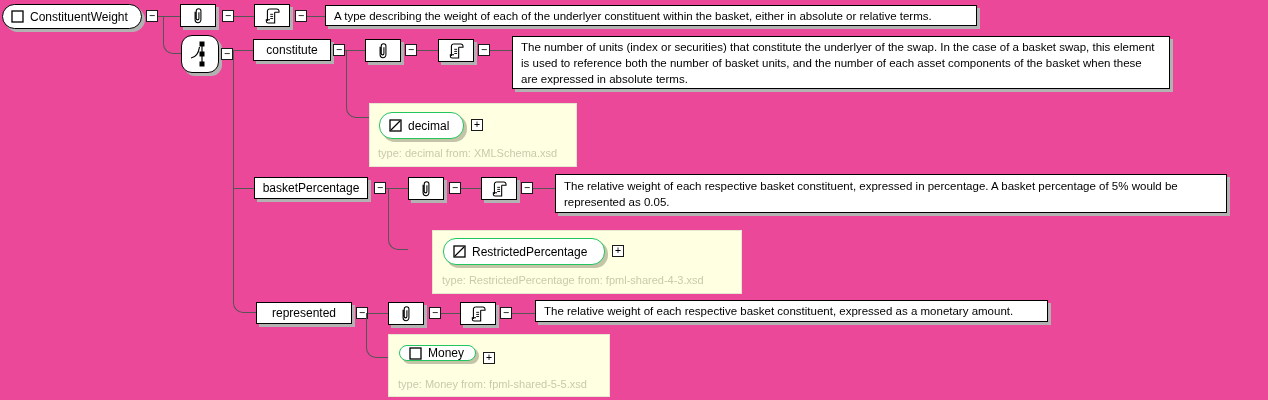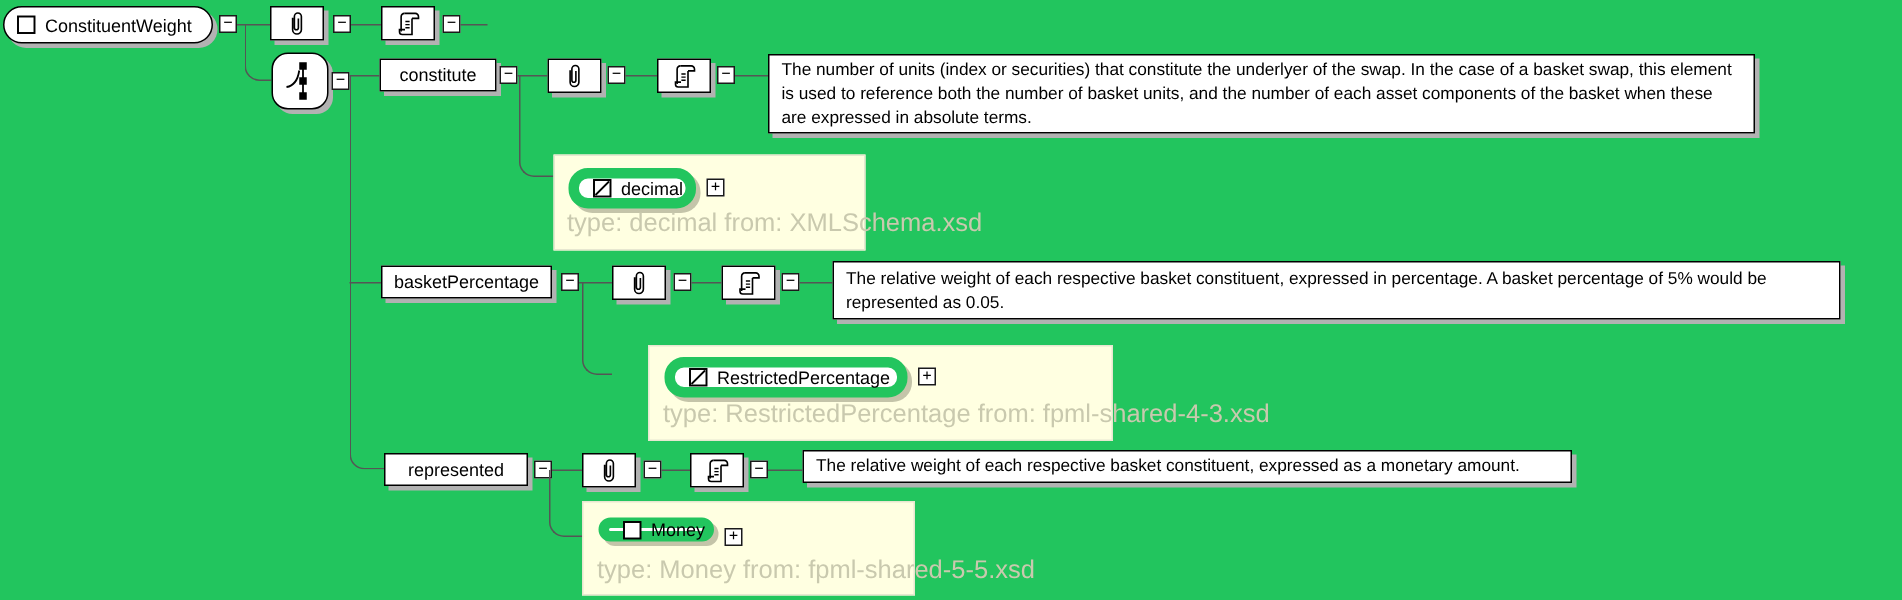--- a/index.html
+++ b/index.html
@@ -1,39 +1,39 @@
 <!DOCTYPE html>
 <html><head>
 <meta charset="utf-8">
 <style>
   html,body{margin:0;padding:0;background:#fff;}
   #canvas{
-    position:relative;width:1268px;height:400px;background:#22c55e;
+    position:relative;width:1268px;height:400px;background:#ec4899;
     font-family:"Liberation Sans", sans-serif;color:#000;overflow:hidden;
   }
   .hline{position:absolute;height:0;border-top:1px solid #555;}
   .lcorner{position:absolute;border-left:1px solid #555;border-bottom:1px solid #555;
     border-bottom-left-radius:10px;box-sizing:border-box;}
   .nodebox{position:absolute;background:#fff;border:1px solid #000;
     box-shadow:3px 3px 0 #b2b2b2;box-sizing:border-box;
     display:flex;align-items:center;justify-content:center;font-size:12px;white-space:nowrap;}
   .octagon{border-radius:13px;justify-content:flex-start;padding:0 8px;gap:6px;}
   .seqbox{border-radius:11px;}
   .exp{position:absolute;width:12px;height:12px;background:#fff;border:1px solid #1a1a1a;
     box-sizing:border-box;font-family:"DejaVu Sans Mono",monospace;font-size:10px;
     line-height:9px;text-align:center;cursor:pointer;}
   .docbox{position:absolute;background:#fff;border:1px solid #000;
     box-shadow:3px 3px 0 #b2b2b2;box-sizing:border-box;font-size:11.5px;line-height:16px;
     padding:2px 8px;display:flex;align-items:center;}
   .docbox.single{white-space:nowrap;}
   .typebg{position:absolute;background:#ffffe1;border:1px solid #e7e7d0;box-sizing:border-box;}
-  .typebox{position:absolute;background:#fff;border:7px solid #22c55e;border-radius:13px;
+  .typebox{position:absolute;background:#fff;border:1px solid #22c55e;border-radius:13px;
     box-shadow:3px 3px 0 #c4c4a9;box-sizing:border-box;display:flex;align-items:center;
     justify-content:flex-start;gap:6px;padding:0 9px;font-size:12px;white-space:nowrap;}
-  .caption{position:absolute;font-size:17px;color:#c9c9ae;white-space:nowrap;}
+  .caption{position:absolute;font-size:11px;color:#c9c9ae;white-space:nowrap;}
   .ic{flex:0 0 auto;display:block;}
 </style>
 </head>
 <body>
 
 <div id="canvas">
 
   <div class="nodebox octagon" style="left:2px;top:4px;width:140px;height:25px">
     <svg class="ic" width="13" height="13" viewBox="0 0 13 13">
       <rect x="1" y="1" width="11" height="11" fill="#fff" stroke="#000" stroke-width="1.3"></rect>
@@ -55,20 +55,23 @@
     <svg class="ic" width="19" height="20" viewBox="0 0 22 24" fill="none" stroke="#000" stroke-width="1.3">
       <path d="M7.5 3.5 h8.7 a2.6 2.6 0 0 1 2.6 2.6 v1.4 h-5.2"></path>
       <path d="M7.5 3.5 a2.6 2.6 0 0 0 -2.6 2.6 v11.9"></path>
       <path d="M13.6 7.5 v12.9 h-7.8 a2.2 2.2 0 0 1 -2.2 -2.2 v-1.7 h4.4"></path>
       <path d="M8.3 10h3.4 M8.3 12.5h3.4 M8.3 15h3.4" stroke-width="1.1"></path>
     </svg>
   </div>
   <div class="exp" style="left:295px;top:10px">−</div>
   <div class="hline" style="left:307px;top:16px;width:18px"></div>
 
+  <div class="docbox single" style="left:325px;top:5px;width:652px;height:21px">
+    <span>A type describing the weight of each of the underlyer constituent within the basket, either in absolute or relative terms.</span>
+  </div>
 
   <div class="lcorner" style="left:163px;top:16px;width:18px;height:38px"></div>
 
   <div class="nodebox seqbox" style="left:181px;top:35px;width:38px;height:38px">
     <svg class="ic" width="24" height="30" viewBox="0 0 24 30">
       <path d="M3 19 Q10 18 11.5 8" fill="none" stroke="#000" stroke-width="1.2"></path>
       <line x1="14" y1="5" x2="14" y2="25" stroke="#000" stroke-width="1.2"></line>
       <rect x="11.5" y="2.5" width="5" height="5" fill="#000"></rect>
       <rect x="11.5" y="12.5" width="5" height="5" fill="#000"></rect>
       <rect x="11.5" y="22.5" width="5" height="5" fill="#000"></rect>

